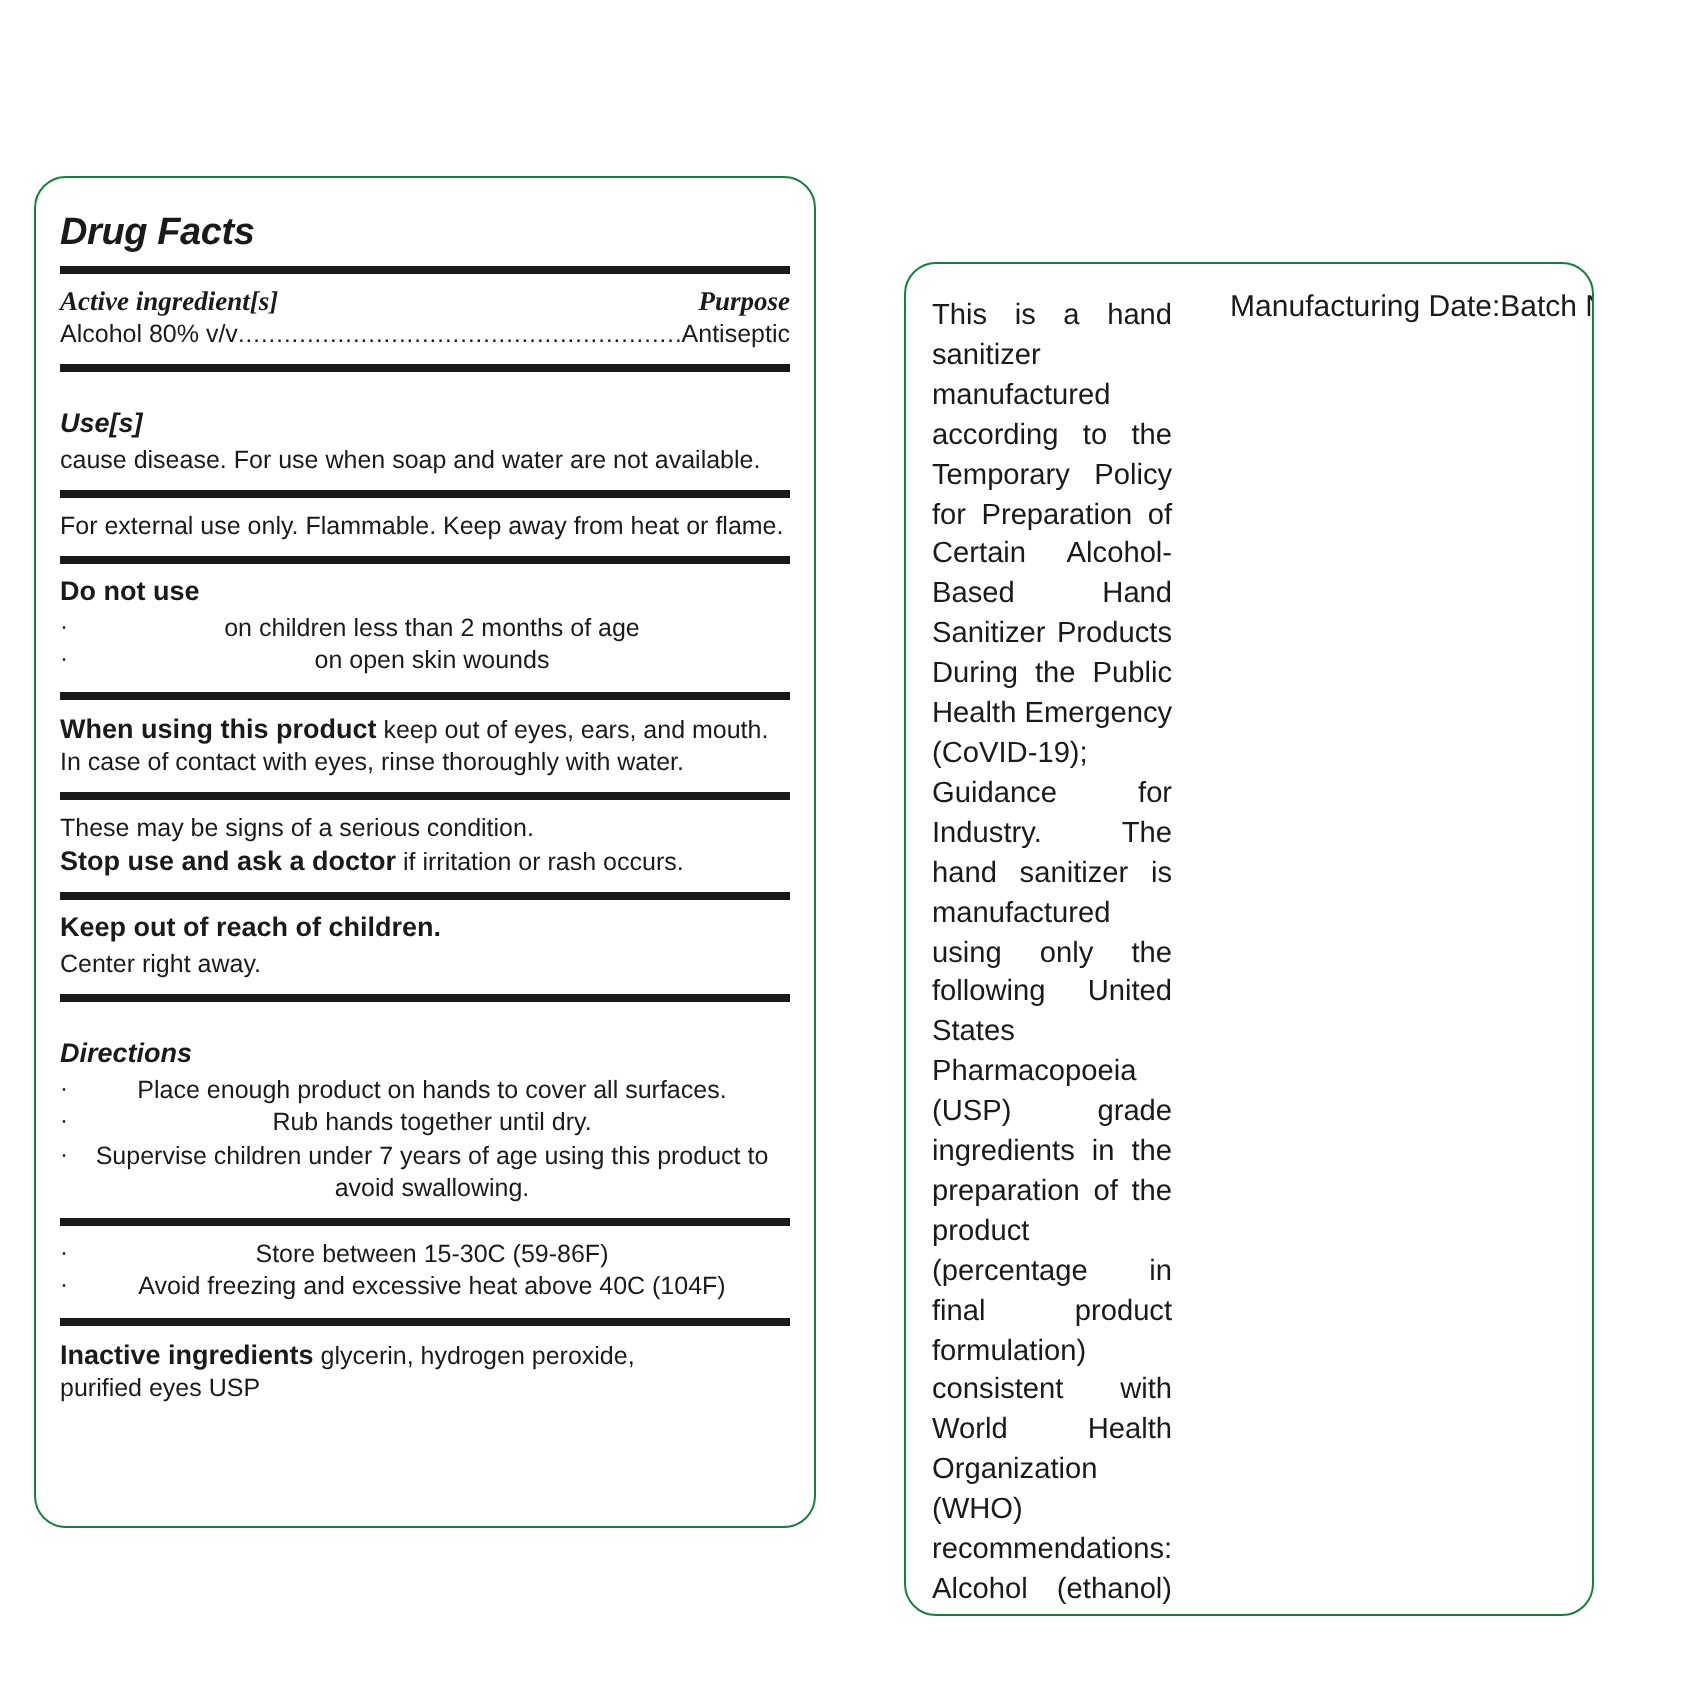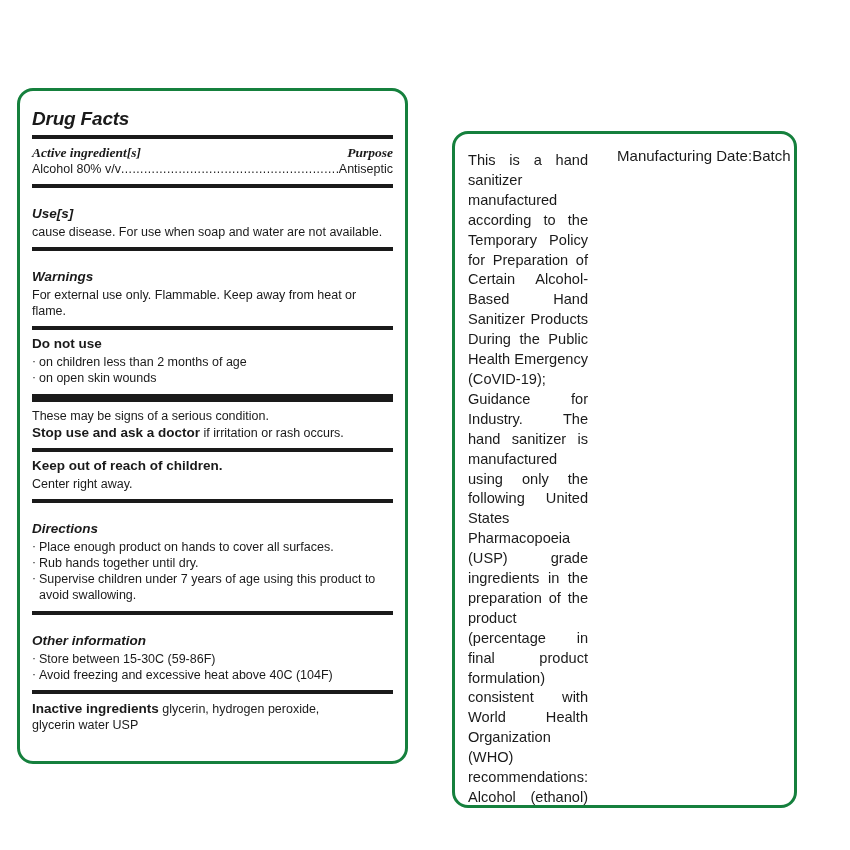--- a/index.html
+++ b/index.html
@@ -12,21 +12,21 @@
     height: 850px;
     font-family: "Liberation Sans", sans-serif;
     color: #1a1a1a;
     position: relative;
     overflow: hidden;
   }
 
   .panel {
     position: absolute;
     box-sizing: border-box;
-    border: 3px solid #15803d;
+    border: 1px solid #15803d;
     border-radius: 16px;
     background: #ffffff;
     overflow: hidden;
   }
 
   
   #drug-facts-panel {
     left: 17px;
     top: 88px;
     width: 391px;
@@ -121,20 +121,21 @@
     align-items: flex-start;
   }
   .bullets li .dot {
     flex: 0 0 auto;
     width: 7px;
     font-size: 12px;
     line-height: 1.3;
   }
   .bullets li .btext {
     flex: 1 1 auto;
+    text-align: center;
   }
 
   
   #statement-panel {
     left: 452px;
     top: 87px;
     width: 345px;
     height: 677px;
     display: flex;
     margin-top: 44px;
@@ -195,40 +196,43 @@
     </div>
     <div class="rule"></div>
 
     <div class="df-sec">
       <div class="df-head-italic">Use[s]</div>
       <div class="df-body">cause disease. For use when soap and water are not available.</div>
     </div>
     <div class="rule"></div>
 
     <div class="df-sec">
-      <div class="df-head-italic">Warnings</div>
       <div class="df-body" style="font-weight:normal;">For external use only. Flammable. Keep away from heat or flame.</div>
     </div>
     <div class="rule"></div>
 
     <div class="df-sec">
       <div class="df-head-bold">Do not use</div>
       <ul class="bullets">
         <li>
             <span class="dot">·</span>
             <span class="btext">on children less than 2 months of age</span>
           </li>
         <li>
             <span class="dot">·</span>
             <span class="btext">on open skin wounds</span>
           </li>
       </ul>
     </div>
     <div class="rule"></div>
 
+    <div class="df-sec">
+      <div class="df-body"><b>When using this product</b><span> keep out of eyes, ears, and mouth.</span></div>
+      <div class="df-body">In case of contact with eyes, rinse thoroughly with water.</div>
+    </div>
     <div class="rule"></div>
 
     <div class="df-sec">
       <div class="df-body">These may be signs of a serious condition.</div>
       <div class="df-body"><b>Stop use and ask a doctor</b><span> if irritation or rash occurs.</span></div>
     </div>
     <div class="rule"></div>
 
     <div class="df-sec">
       <div class="df-head-bold">Keep out of reach of children.</div>
@@ -249,37 +253,36 @@
           </li>
         <li>
             <span class="dot">·</span>
             <span class="btext">Supervise children under 7 years of age using this product to avoid swallowing.</span>
           </li>
       </ul>
     </div>
     <div class="rule"></div>
 
     <div class="df-sec">
-      <div class="df-head-italic">Other information</div>
       <ul class="bullets">
         <li>
             <span class="dot">·</span>
             <span class="btext">Store between 15-30C (59-86F)</span>
           </li>
         <li>
             <span class="dot">·</span>
             <span class="btext">Avoid freezing and excessive heat above 40C (104F)</span>
           </li>
       </ul>
     </div>
     <div class="rule"></div>
 
     <div class="df-sec">
       <div class="df-body"><b>Inactive ingredients</b><span> glycerin, hydrogen peroxide,</span></div>
-      <div class="df-body">glycerin water USP</div>
+      <div class="df-body">purified eyes USP</div>
     </div>
 
   </div>
 </div>
 
 <div class="panel" id="statement-panel">
   <div class="stmt-body">This is a hand sanitizer manufactured according to the Temporary Policy for Preparation of Certain Alcohol-Based Hand Sanitizer Products During the Public Health Emergency (CoVID-19); Guidance for Industry. The hand sanitizer is manufactured using only the following United States Pharmacopoeia (USP) grade ingredients in the preparation of the product (percentage in final product formulation) consistent with World Health Organization (WHO) recommendations: Alcohol (ethanol) (USP or Food Chemical Codex (FCC) grade) (80%, volume/volume (v/v)) in an aqueous solution denatured according to Alcohol and Tobacco Tax and Trade Bureau regulations in 27 CFR part 20. Glycerol (1.45% v/v). Hydrogen peroxide (0.125% v/v). Sterile distilled water or boiled cold water. The firm does not add other active or inactive ingredients. Different or additional ingredients may impact the quality and potency of the product.</div>
   <div class="stmt-footer-rule"></div>
   <div class="stmt-footer">
     <span class="fld mfg">Manufacturing Date:</span>

